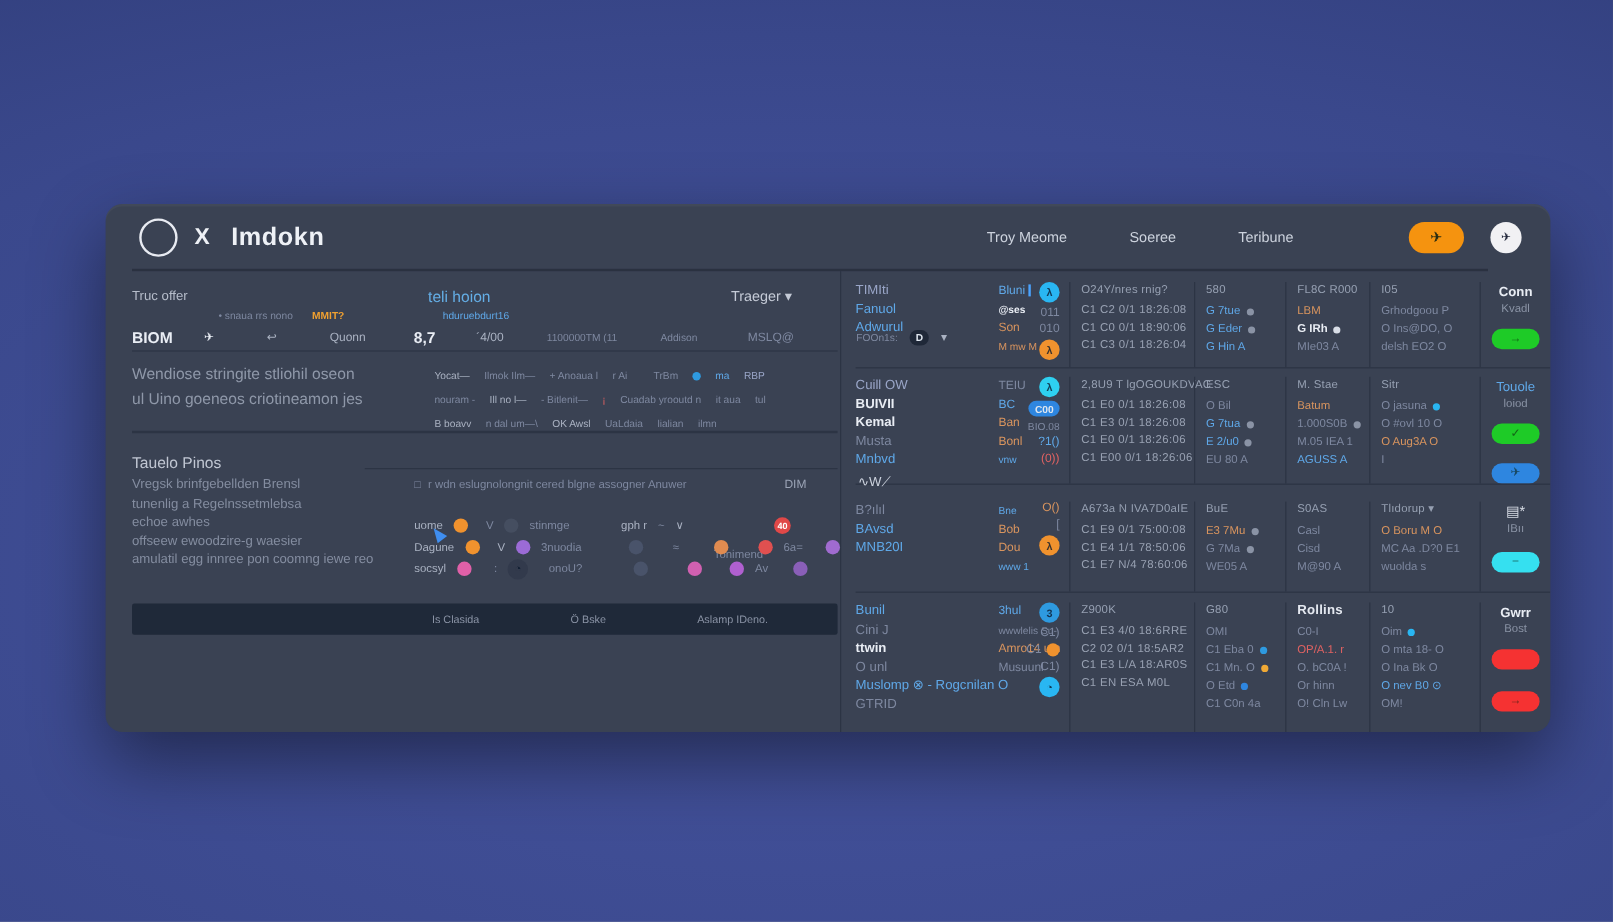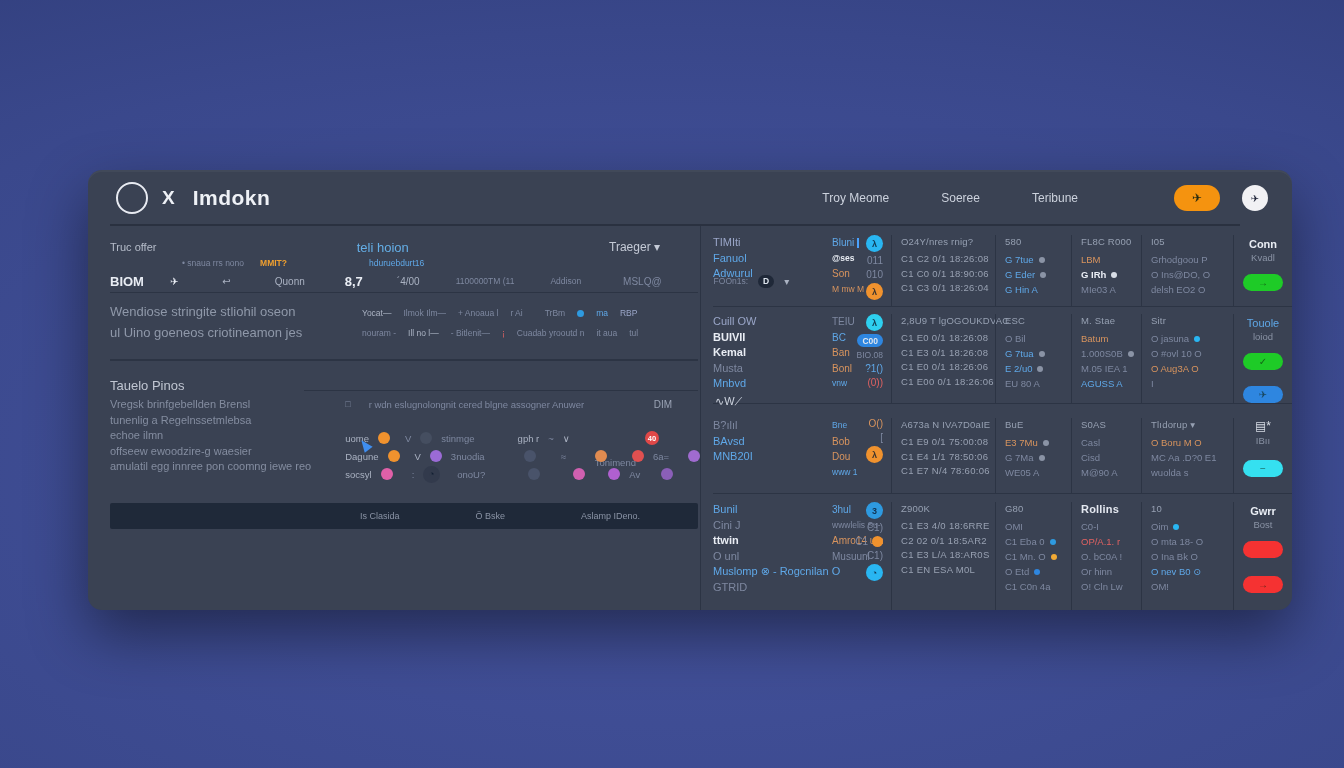--- a/index.html
+++ b/index.html
@@ -59,21 +59,21 @@
   .minirow .tok{font-size:8.5px;}
   .l-heading{padding:15px 0 13px;color:#dde2ea;font-size:14px;font-weight:600;letter-spacing:.3px;}
   .l-sub{padding-top:12px;height:32px;display:flex;align-items:flex-end;box-sizing:border-box;}
   .l-sub .txt{color:#c0c6d2;font-size:13px;}
   .l-sub .shortline{flex:1;height:1px;background:#2c3444;margin:0 2px 2px 120px;}
   .l-content{height:102px;display:flex;position:relative;}
   .l-content .para2{width:248px;color:#848da0;font-size:11px;line-height:15.5px;padding-top:4px;}
   .l-ride{flex:1;}
   .noterow{display:flex;align-items:center;height:18px;padding-top:2px;}
   .noterow .box{color:#7e88a0;font-size:9px;margin-right:6px;}
-  .noterow .ntext{color:#7e88a0;font-size:9.5px;flex:1;margin-left:12px;}
+  .noterow .ntext{color:#7e88a0;font-size:9.5px;flex:1;}
   .noterow .dim-right{color:#9aa3b5;font-size:10px;margin-right:28px;}
   .dotrows{margin-top:16px;}
   .tokrow{display:flex;align-items:center;gap:9px;height:18px;}
   .tokrow .tok{font-size:9.5px;}
   .l-bar{margin-top:8px;height:26px;background:#1f2939;border-radius:2px;display:flex;align-items:center;justify-content:flex-end;gap:76px;padding-right:58px;margin-right:2px;}
   .l-bar span{color:#8a93a5;font-size:9px;cursor:pointer;}
   .cursor{position:absolute;left:250px;top:46px;width:0;height:0;
     border-left:5px solid transparent;border-right:5px solid transparent;border-bottom:12px solid #3f8ef0;
     transform:rotate(-38deg);}
   .caret{display:inline-block;width:2px;height:10px;background:#4aa3ff;margin-left:3px;vertical-align:middle;}
@@ -180,33 +180,41 @@
             </div>
             <div class="minirow">
               <span class="tok c-dim">nouram -</span>
               <span class="tok c-gray">Ill no l—</span>
               <span class="tok c-dim">- Bitlenit—</span>
               <span class="tok c-red">¡</span>
               <span class="tok c-dim">Cuadab yrooutd n</span>
               <span class="tok c-dim">it aua</span>
               <span class="tok c-dim">tul</span>
             </div>
+            <div class="minirow">
+              <span class="tok c-gray">B boavv</span>
+              <span class="tok c-dim">n dal um—\</span>
+              <span class="tok c-gray">OK Awsl</span>
+              <span class="tok c-dim">UaLdaia</span>
+              <span class="tok c-dim">lialian</span>
+              <span class="tok c-dim">ilmn</span>
+            </div>
           </div>
       </div>
       <div class="divider"></div>
       <div class="divider"></div>
       <div class="l-sub">
         <span class="txt">Tauelo Pinos</span>
         <span class="shortline"></span>
       </div>
       <div class="l-content">
         <div class="para2">
             <div>Vregsk brinfgebellden Brensl</div>
             <div>tunenlig a Regelnssetmlebsa</div>
-            <div>echoe ilmn</div>
+            <div>echoe awhes</div>
             <div>offseew ewoodzire-g waesier</div>
             <div>amulatil egg innree pon coomng iewe reo</div>
           </div>
         <div class="l-ride">
           <div class="noterow">
             <span class="box">□</span>
             <span class="ntext">r wdn eslugnolongnit cered blgne assogner  Anuwer</span>
             <span class="dim-right">DIM</span>
           </div>
           <div class="dotrows">

